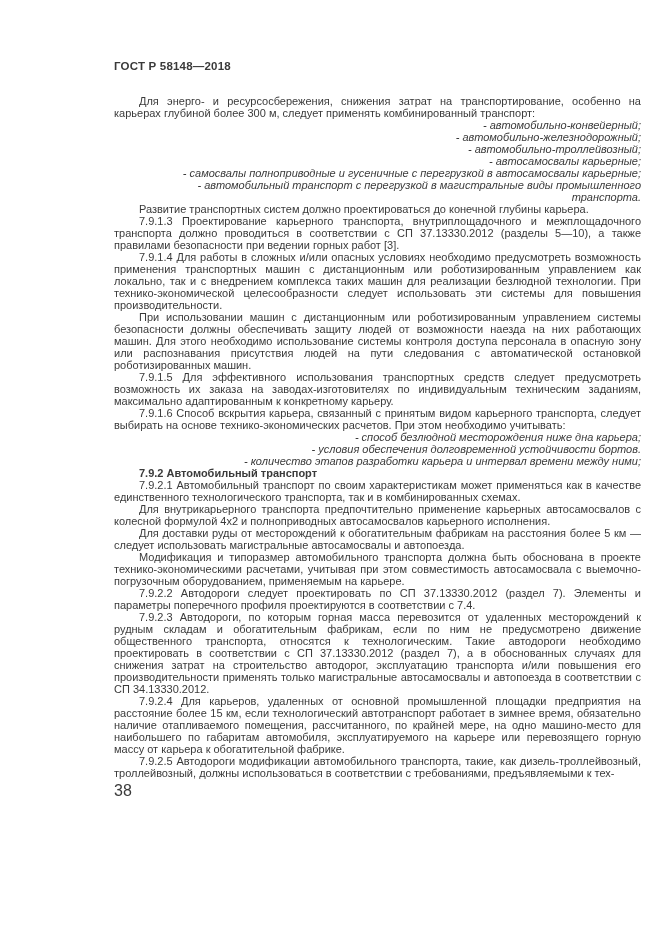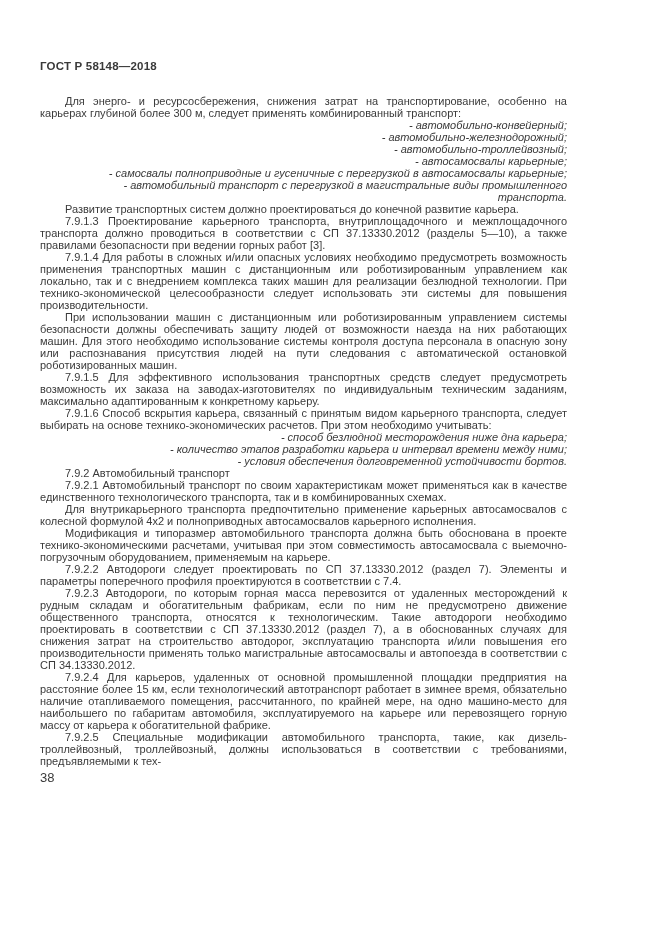--- a/index.html
+++ b/index.html
@@ -11,21 +11,21 @@
     width: 661px;
     height: 935px;
     overflow: hidden;
     font-family: "Liberation Sans", "DejaVu Sans", sans-serif;
     color: #3a3a3a;
   }
   .page {
     box-sizing: border-box;
     width: 605px;
     height: 935px;
-    padding: 60px 56px 0 40px;
+    padding: 60px 56px 0 114px;
     background: #ffffff;
   }
   .doc-header {
     font-size: 11.5px;
     font-weight: bold;
     letter-spacing: 0.2px;
     margin-bottom: 23px;
     color: #3a3a3a;
   }
   .doc-content {
@@ -38,58 +38,59 @@
     text-indent: 25px;
     margin: 0;
   }
   .b-li {
     text-align: right;
     text-indent: 25px;
     margin: 0;
     font-style: italic;
   }
   .b-h {
-    font-weight: normal;
+    font-weight: bold;
     text-indent: 25px;
     margin: 0;
   }
   .page-number {
-    font-size: 13px;
+    font-size: 16px;
     margin-top: 3px;
     color: #3a3a3a;
   }
 </style>
 </head>
 <body>
 
 <div class="page">
   <div class="doc-header">ГОСТ Р 58148—2018</div>
 
   <div class="doc-content">
 
   <div class="b-p">Для энерго- и ресурсосбережения, снижения затрат на транспортирование, особенно на карьерах глубиной более 300 м, следует применять комбинированный транспорт:</div>
       <div class="b-li">- автомобильно-конвейерный;</div>
       <div class="b-li">- автомобильно-железнодорожный;</div>
       <div class="b-li">- автомобильно-троллейвозный;</div>
       <div class="b-li">- автосамосвалы карьерные;</div>
       <div class="b-li">- самосвалы полноприводные и гусеничные с перегрузкой в автосамосвалы карьерные;</div>
       <div class="b-li">- автомобильный транспорт с перегрузкой в магистральные виды промышленного транспорта.</div>
-      <div class="b-p">Развитие транспортных систем должно проектироваться до конечной развитие карьера.</div>
+      <div class="b-p">Развитие транспортных систем должно проектироваться до конечной глубины карьера.</div>
       <div class="b-p">7.9.1.3 Проектирование карьерного транспорта, внутриплощадочного и межплощадочного транспорта должно проводиться в соответствии с СП 37.13330.2012 (разделы 5—10), а также правилами безопасности при ведении горных работ [3].</div>
       <div class="b-p">7.9.1.4 Для работы в сложных и/или опасных условиях необходимо предусмотреть возможность применения транспортных машин с дистанционным или роботизированным управлением как локально, так и с внедрением комплекса таких машин для реализации безлюдной технологии. При технико-экономической целесообразности следует использовать эти системы для повышения производительности.</div>
       <div class="b-p">При использовании машин с дистанционным или роботизированным управлением системы безопасности должны обеспечивать защиту людей от возможности наезда на них работающих машин. Для этого необходимо использование системы контроля доступа персонала в опасную зону или распознавания присутствия людей на пути следования с автоматической остановкой роботизированных машин.</div>
       <div class="b-p">7.9.1.5 Для эффективного использования транспортных средств следует предусмотреть возможность их заказа на заводах-изготовителях по индивидуальным техническим заданиям, максимально адаптированным к конкретному карьеру.</div>
       <div class="b-p">7.9.1.6 Способ вскрытия карьера, связанный с принятым видом карьерного транспорта, следует выбирать на основе технико-экономических расчетов. При этом необходимо учитывать:</div>
       <div class="b-li">- способ безлюдной месторождения ниже дна карьера;</div>
+      <div class="b-li">- условия обеспечения долговременной устойчивости бортов.</div>
       <div class="b-li">- количество этапов разработки карьера и интервал времени между ними;</div>
-      <div class="b-li">- условия обеспечения долговременной устойчивости бортов.</div>
       <div class="b-h">7.9.2 Автомобильный транспорт</div>
       <div class="b-p">7.9.2.1 Автомобильный транспорт по своим характеристикам может применяться как в качестве единственного технологического транспорта, так и в комбинированных схемах.</div>
       <div class="b-p">Для внутрикарьерного транспорта предпочтительно применение карьерных автосамосвалов с колесной формулой 4х2 и полноприводных автосамосвалов карьерного исполнения.</div>
+      <div class="b-p">Для доставки руды от месторождений к обогатительным фабрикам на расстояния более 5 км — следует использовать магистральные автосамосвалы и автопоезда.</div>
       <div class="b-p">Модификация и типоразмер автомобильного транспорта должна быть обоснована в проекте технико-экономическими расчетами, учитывая при этом совместимость автосамосвала с выемочно-погрузочным оборудованием, применяемым на карьере.</div>
       <div class="b-p">7.9.2.2 Автодороги следует проектировать по СП 37.13330.2012 (раздел 7). Элементы и параметры поперечного профиля проектируются в соответствии с 7.4.</div>
       <div class="b-p">7.9.2.3 Автодороги, по которым горная масса перевозится от удаленных месторождений к рудным складам и обогатительным фабрикам, если по ним не предусмотрено движение общественного транспорта, относятся к технологическим. Такие автодороги необходимо проектировать в соответствии с СП 37.13330.2012 (раздел 7), а в обоснованных случаях для снижения затрат на строительство автодорог, эксплуатацию транспорта и/или повышения его производительности применять только магистральные автосамосвалы и автопоезда в соответствии с СП 34.13330.2012.</div>
       <div class="b-p">7.9.2.4 Для карьеров, удаленных от основной промышленной площадки предприятия на расстояние более 15 км, если технологический автотранспорт работает в зимнее время, обязательно наличие отапливаемого помещения, рассчитанного, по крайней мере, на одно машино-место для наибольшего по габаритам автомобиля, эксплуатируемого на карьере или перевозящего горную массу от карьера к обогатительной фабрике.</div>
-      <div class="b-p">7.9.2.5 Специальные модификации автомобильного транспорта, такие, как дизель-троллейвозный, троллейвозный, должны использоваться в соответствии с требованиями, предъявляемыми к тех-</div>
+      <div class="b-p">7.9.2.5 Автодороги модификации автомобильного транспорта, такие, как дизель-троллейвозный, троллейвозный, должны использоваться в соответствии с требованиями, предъявляемыми к тех-</div>
     </div>
 
   <div class="page-number">38</div>
 </div>
 
 </body></html>

